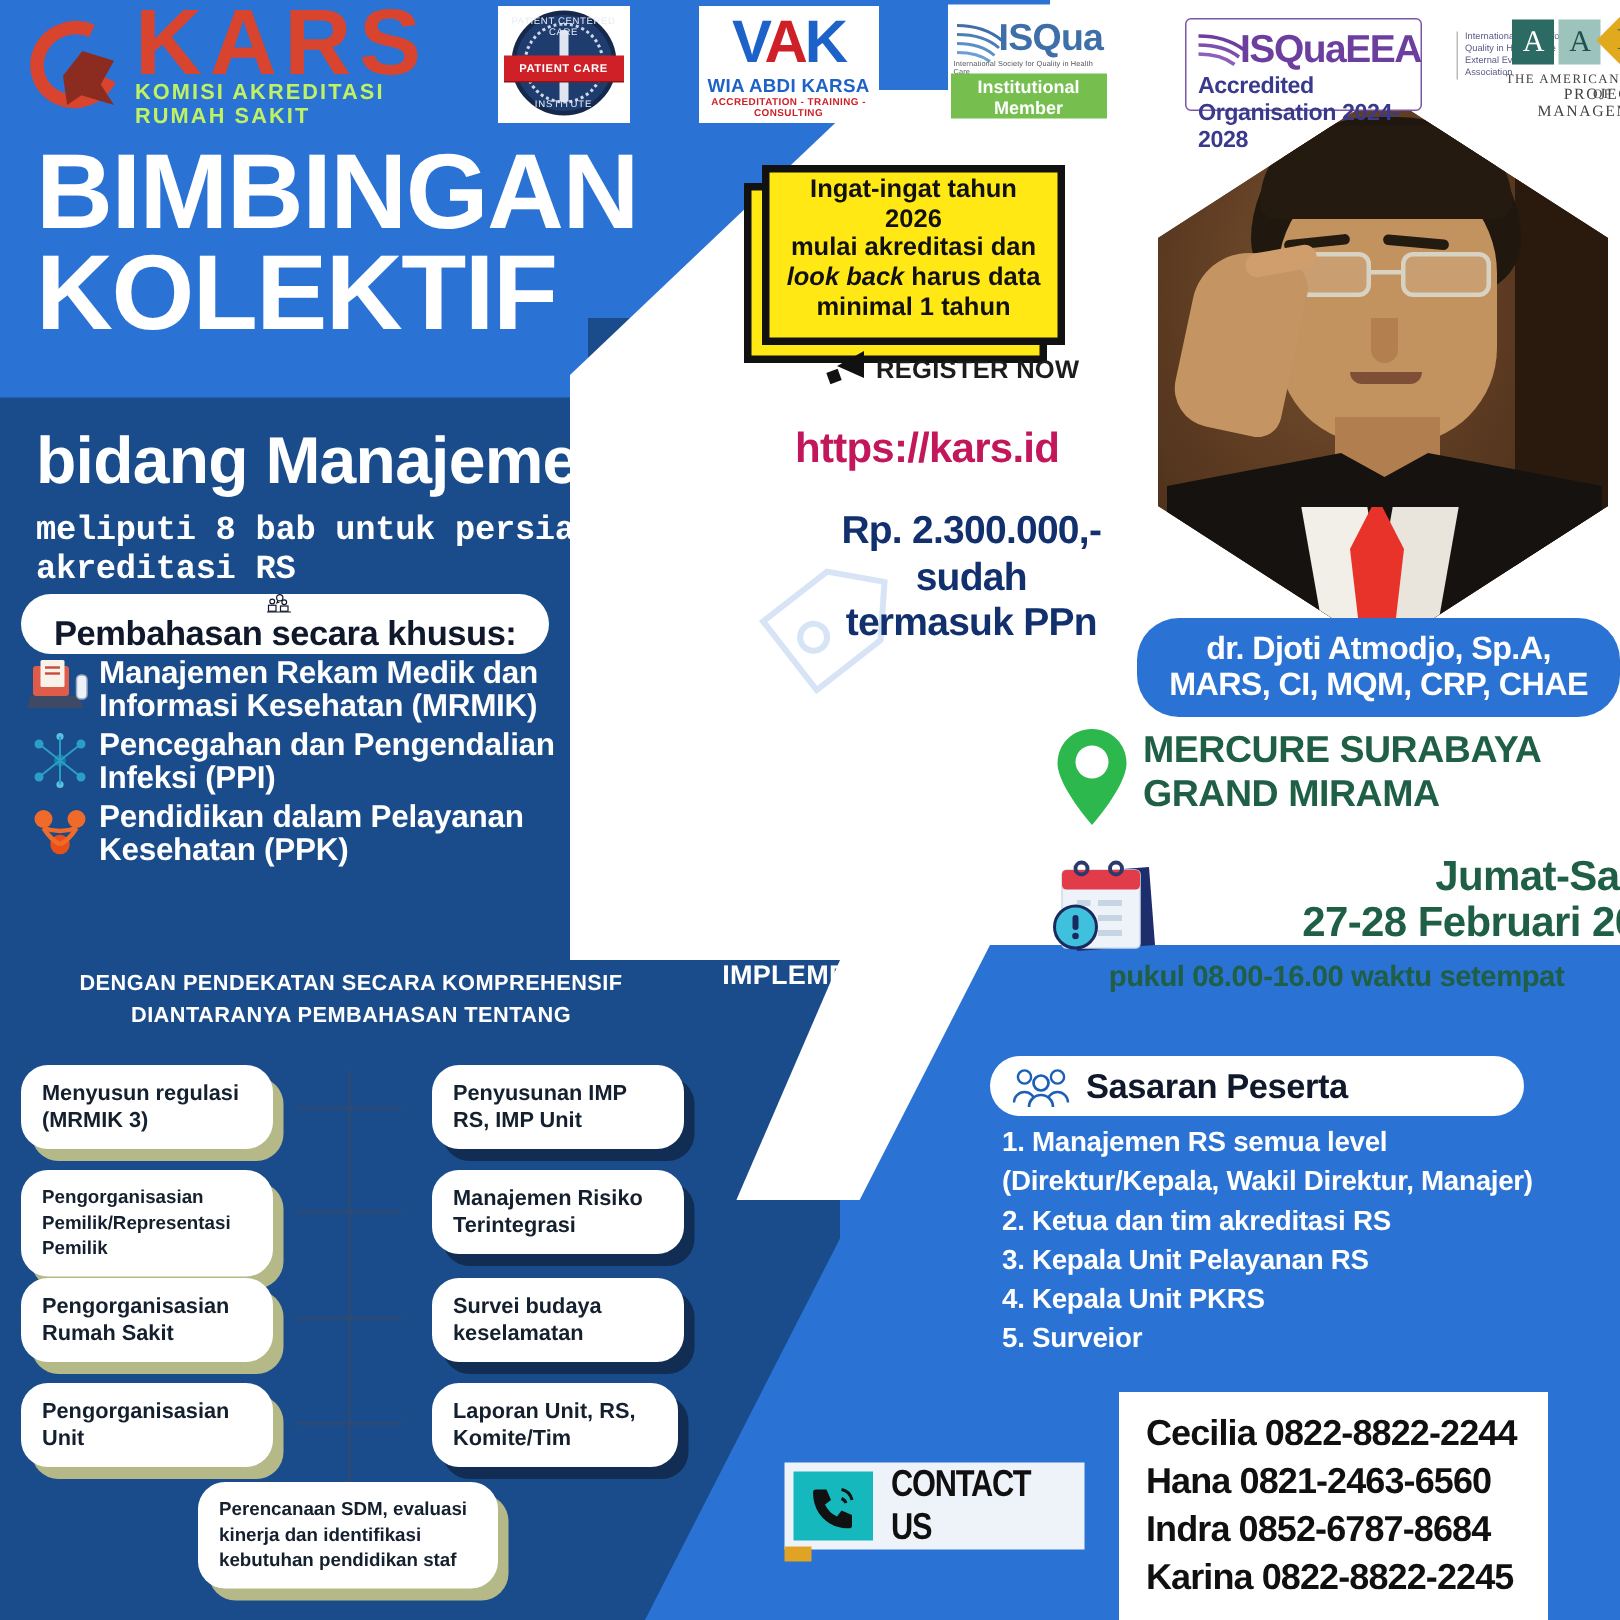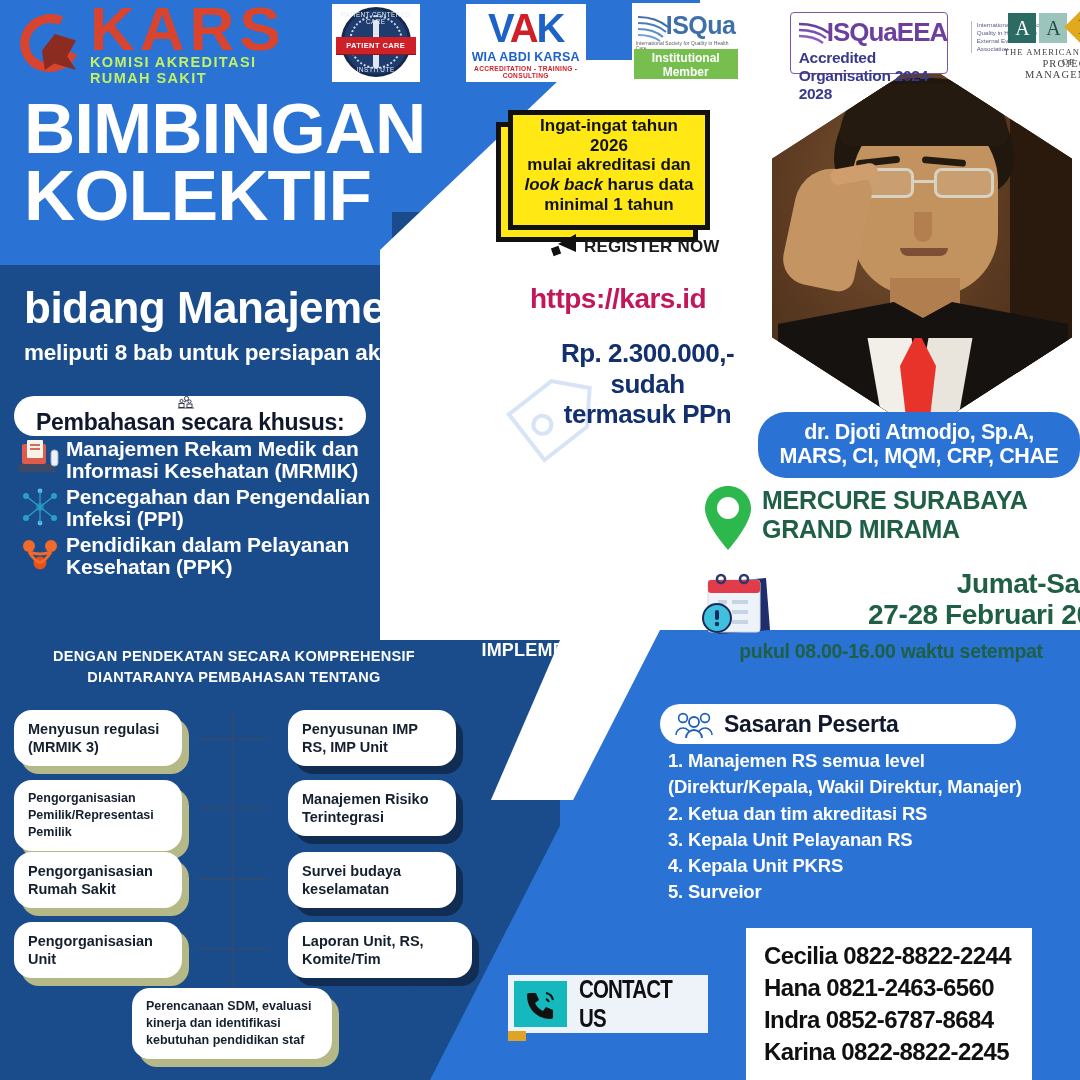--- a/index.html
+++ b/index.html
@@ -93,21 +93,21 @@
   .aapm .s3 span { transform:rotate(-45deg); display:block; color:#2c6b64; }
   .aapm .s4 { background:#2c6b64; }
   .aapm .t1 { position:absolute; left:0; top:40px; width:136px; text-align:center; font-family:"Liberation Serif",serif; font-size:8.6px; color:#444; letter-spacing:1px; }
   .aapm .t2 { position:absolute; left:0; top:51px; width:136px; text-align:center; font-family:"Liberation Serif",serif; font-size:10.5px; color:#444; letter-spacing:1.1px; }
 
   
   .headline { position:absolute; left:24px; top:96px; width:520px; z-index:30; }
   .h-big { font-size:71px; font-weight:bold; color:#fff; line-height:0.94; letter-spacing:-1px; }
   .subhead { position:absolute; left:24px; top:286px; width:520px; z-index:30; }
   .h-mid { font-size:44px; font-weight:bold; color:#fff; line-height:1; letter-spacing:-.5px; }
-  .h-small { font-size:22.5px; font-weight:bold; color:#fff; margin-top:10px; letter-spacing:-.2px; }
+  .h-small { font-size:22.5px; font-weight:bold; color:#fff; margin-top:10px; letter-spacing:-.2px;font-family:Liberation Mono, monospace; }
 
   
   .pill {
     position:absolute; left:14px; top:396px; height:40px; background:#fff; border-radius:22px;
     display:flex; align-items:center; padding:0 22px 0 14px; z-index:30;flex-direction:column;
   }
   .pill-label { font-size:23px; font-weight:bold; color:#10182c; margin-left:8px; letter-spacing:-.3px; }
 
   .topics { position:absolute; left:14px; top:437px; width:420px; z-index:30; }
   .topic { display:flex; align-items:flex-start; margin-bottom:2px; }
@@ -196,21 +196,21 @@
   .pill2 {
     position:absolute; left:660px; top:704px; width:356px; height:40px; background:#fff; border-radius:22px;
     display:flex; align-items:center; padding:0 18px 0 14px; z-index:36;
   }
   .pill2 .lbl { font-size:23px; font-weight:bold; color:#10182c; margin-left:10px; letter-spacing:-.3px; }
   .sasaran { position:absolute; left:668px; top:748px; width:400px; z-index:36; }
   .sasaran div { font-size:18.5px; font-weight:bold; color:#fff; line-height:1.42; letter-spacing:-.2px; }
 
   
   .contactus {
-    position:absolute; left:508px; top:975px; width:200px; height:58px; background:#eef3fa; z-index:36;
+    position:absolute; left:523px; top:975px; width:200px; height:58px; background:#eef3fa; z-index:36;
     display:flex; align-items:center;
   }
   .contactus .teal { width:62px; height:46px; background:#14b8bd; display:flex; align-items:center; justify-content:center; margin-left:6px; }
   .contactus .cl { font-size:25px; font-weight:bold; color:#101010; letter-spacing:-1px; margin-left:12px; transform:scaleX(.82); transform-origin:left; }
   .contactus .corner { position:absolute; left:0; bottom:-8px; width:18px; height:10px; background:#e0a324; }
 
   .phones { position:absolute; left:746px; top:928px; width:286px; background:#fff; padding:12px 0 12px 18px; z-index:36; }
   .phones div { font-size:24px; font-weight:bold; color:#101010; line-height:1.34; letter-spacing:-.6px; }
 </style>
 </head>
@@ -399,21 +399,21 @@
 
     <div class="fbox" style="left:288px; top:10px; width:168px;">
       <span>Penyusunan IMP RS, IMP Unit</span>
     </div>
     <div class="fbox" style="left:288px; top:80px; width:168px;">
       <span>Manajemen Risiko Terintegrasi</span>
     </div>
     <div class="fbox" style="left:288px; top:152px; width:168px;">
       <span>Survei budaya keselamatan</span>
     </div>
-    <div class="fbox" style="left:288px; top:222px; width:184px;">
+    <div class="fbox" style="left:288px; top:222px; width:164px;">
       <span>Laporan Unit, RS, Komite/Tim</span>
     </div>
 
     <div class="fbox olive small" style="left:132px; top:288px; width:200px;">
       <span>Perencanaan SDM,  evaluasi kinerja dan identifikasi kebutuhan pendidikan staf</span>
     </div>
   </div>
 
   <div class="yellowbox">
     <div>Ingat-ingat tahun 2026</div>

